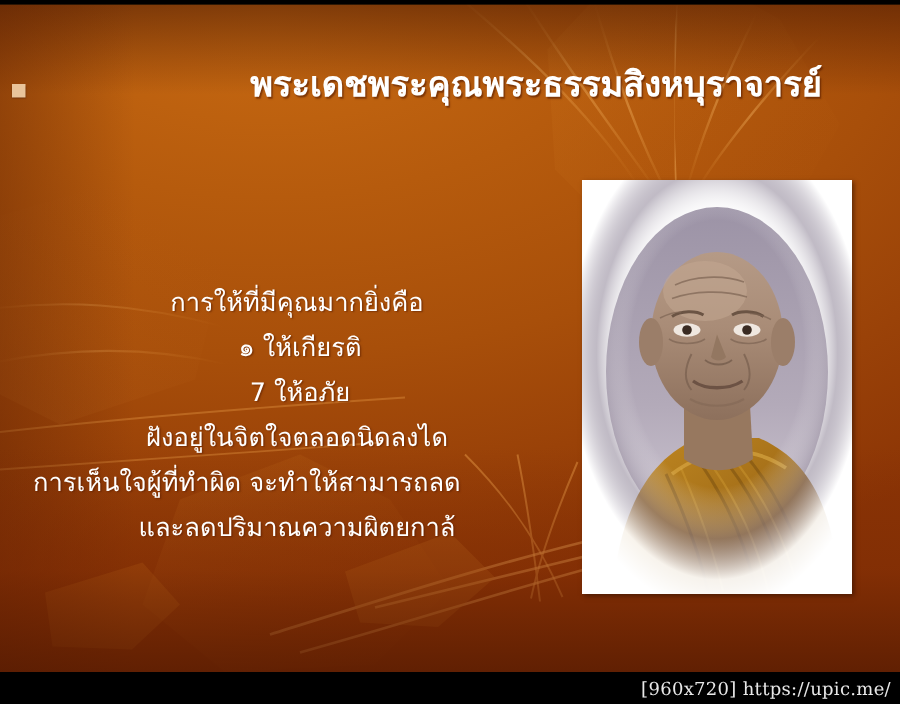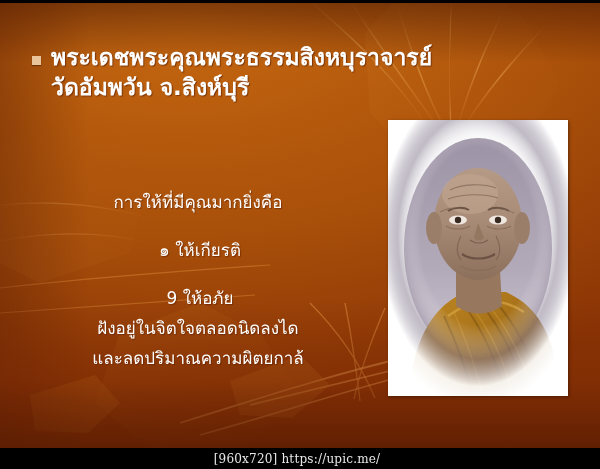--- a/index.html
+++ b/index.html
@@ -59,23 +59,24 @@
   .leaf-layer {
     position: absolute;
     left: 0; top: 0;
     width: 600px; height: 445px;
     pointer-events: none;
   }
 
   
   .title-block {
     position: absolute;
-    left: 32px;
+    left: 8px;
     top: 43px;
     width: 540px;
+    text-align: right;
   }
   .title-row {
     display: flex;
     align-items: flex-start;
   }
   .bullet {
     width: 9px;
     height: 9px;
     background: #e9c49a;
     margin-top: 13px;
@@ -105,21 +106,21 @@
     text-align: center;
   }
   .body-line {
     color: #ffffff;
     font-size: 17px;
     line-height: 1.76;
     white-space: nowrap;
     text-shadow: 1px 1px 1px rgba(90,30,0,.55);
   }
   .body-line.indent-1 { }
-  .body-line.indent-2 { padding-left: 4px; margin-top: 18px; }
+  .body-line.indent-2 { padding-left: 4px; }
   .body-line.wide     { padding-left: 0px; text-align: center; }
   .body-line.clipped  {
     text-align: left;
     padding-left: 22px;
     overflow: hidden;
   }
 
   
   .photo-frame {
     position: absolute;
@@ -142,21 +143,21 @@
   
   .watermark-bar {
     position: absolute;
     left: 0;
     bottom: 0;
     width: 600px;
     height: 21px;
     background: #000000;
     display: flex;
     align-items: center;
-    justify-content: center;
+    justify-content: flex-end;
   }
   .watermark-text {
     color: #e8e8e8;
     font-family: "DejaVu Serif", "Liberation Serif", serif;
     font-size: 12px;
     padding-right: 6px;
     letter-spacing: .2px;
   }
   .top-black {
     position: absolute;
@@ -233,30 +234,30 @@
     <div class="bg-vignette-bottom"></div>
   </div>
 
   <div class="top-black"></div>
 
   <div class="title-block">
     <div class="title-row">
       <div class="bullet"></div>
       <div class="title-lines">
         <div class="title-line">พระเดชพระคุณพระธรรมสิงหบุราจารย์</div>
-        <div class="title-line">วัดอัมพวัน  จ.สิงห์บุรี</div>
       </div>
     </div>
   </div>
 
   <div class="body-block">
     <div class="body-line indent-1">การให้ที่มีคุณมากยิ่งคือ</div>
     <div class="body-line indent-2">๑  ให้เกียรติ</div>
-    <div class="body-line indent-2">9  ให้อภัย</div>
+    <div class="body-line indent-2">7  ให้อภัย</div>
     <div class="body-line wide">ฝังอยู่ในจิตใจตลอดนิดลงได</div>
+    <div class="body-line clipped">การเห็นใจผู้ที่ทำผิด  จะทำให้สามารถลด</div>
     <div class="body-line wide">และลดปริมาณความผิตยกาล้</div>
   </div>
 
   <div class="photo-frame">
     <div class="photo-inner">
       <svg viewBox="0 0 180 276" width="180" height="276" preserveAspectRatio="none">
         <defs>
           <radialGradient id="vign" cx="50%" cy="42%" r="62%">
             <stop offset="0%" stop-color="#ffffff" stop-opacity="0"></stop>
             <stop offset="52%" stop-color="#ffffff" stop-opacity="0"></stop>

